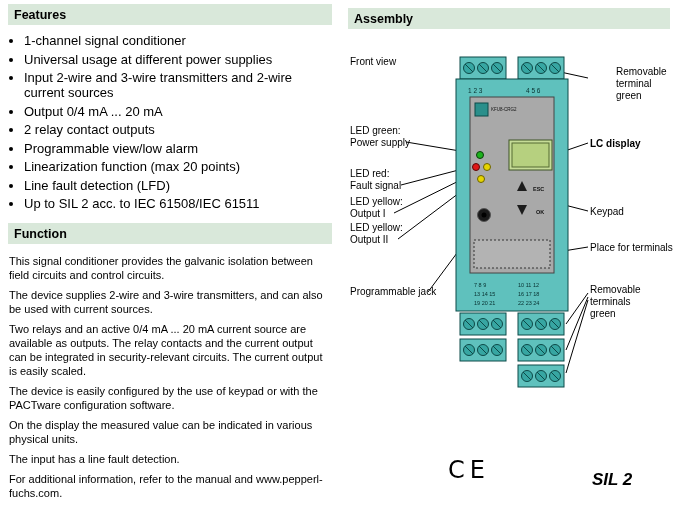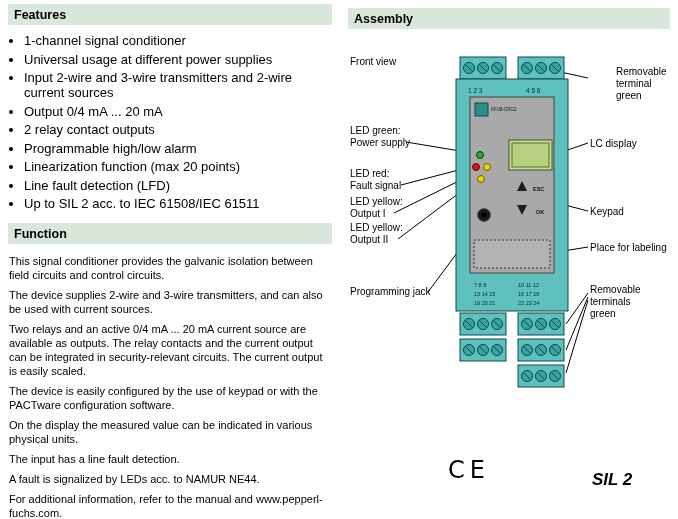--- a/index.html
+++ b/index.html
@@ -42,36 +42,35 @@
 <div class="col-left">
   <div class="sec-hd">
     <span>Features</span>
   </div>
   <ul class="bullets">
     <li>1-channel signal conditioner</li>
     <li>Universal usage at different power supplies</li>
     <li>Input 2-wire and 3-wire transmitters and 2-wire current sources</li>
     <li>Output 0/4 mA ... 20 mA</li>
     <li>2 relay contact outputs</li>
-    <li>Programmable high/low alarm</li>
+    <li>Programmable view/low alarm</li>
     <li>Linearization function (max 20 points)</li>
     <li>Line fault detection (LFD)</li>
     <li>Up to SIL 2 acc. to IEC 61508/IEC 61511</li>
   </ul>
   <div class="sec-hd fn-hd">
     <span>Function</span>
   </div>
   <div class="paras">
     <p>This signal conditioner provides the galvanic isolation between field circuits and control circuits.</p>
     <p>The device supplies 2-wire and 3-wire transmitters, and can also be used with current sources.</p>
     <p>Two relays and an active 0/4 mA ... 20 mA current source are available as outputs. The relay contacts and the current output can be integrated in security-relevant circuits. The current output is easily scaled.</p>
     <p>The device is easily configured by the use of keypad or with the PACTware configuration software.</p>
     <p>On the display the measured value can be indicated in various physical units.</p>
     <p>The input has a line fault detection.</p>
-    <p>A fault is signalized by LEDs acc. to NAMUR NE44.</p>
     <p>For additional information, refer to the manual and www.pepperl-fuchs.com.</p>
   </div>
 </div>
 
 <div class="col-right">
   <div class="sec-hd">
     <span>Assembly</span>
   </div>
 
   <svg class="leader-lines" width="330" height="519" viewBox="0 0 330 519">
@@ -192,28 +191,28 @@
           <line x1="97" y1="317" x2="105" y2="325"></line>
       </g>
     </g>
   </svg>
 
   <div class="lbl bold" style="left:4px;top:56px;">Front view</div>
   <div class="lbl" style="left:244px;top:66px;margin-left:26px;">Removable terminal
 green</div>
   <div class="lbl" style="left:4px;top:125px;">LED green:
 Power supply</div>
-  <div class="lbl" style="left:244px;top:138px;">LC display</div>
+  <div class="lbl" style="left:244px;top:138px;font-weight:bold;">LC display</div>
   <div class="lbl" style="left:4px;top:168px;">LED red:
 Fault signal</div>
   <div class="lbl" style="left:4px;top:196px;">LED yellow:
 Output I</div>
   <div class="lbl" style="left:244px;top:206px;">Keypad</div>
   <div class="lbl" style="left:4px;top:222px;">LED yellow:
 Output II</div>
-  <div class="lbl" style="left:244px;top:242px;">Place for labeling</div>
-  <div class="lbl" style="left:4px;top:286px;">Programming jack</div>
+  <div class="lbl" style="left:244px;top:242px;">Place for terminals</div>
+  <div class="lbl" style="left:4px;top:286px;">Programmable jack</div>
   <div class="lbl" style="left:244px;top:284px;">Removable terminals
 green</div>
 
   <div class="ce">CE</div>
   <div class="sil">SIL 2</div>
 </div>
 
 </body></html>

